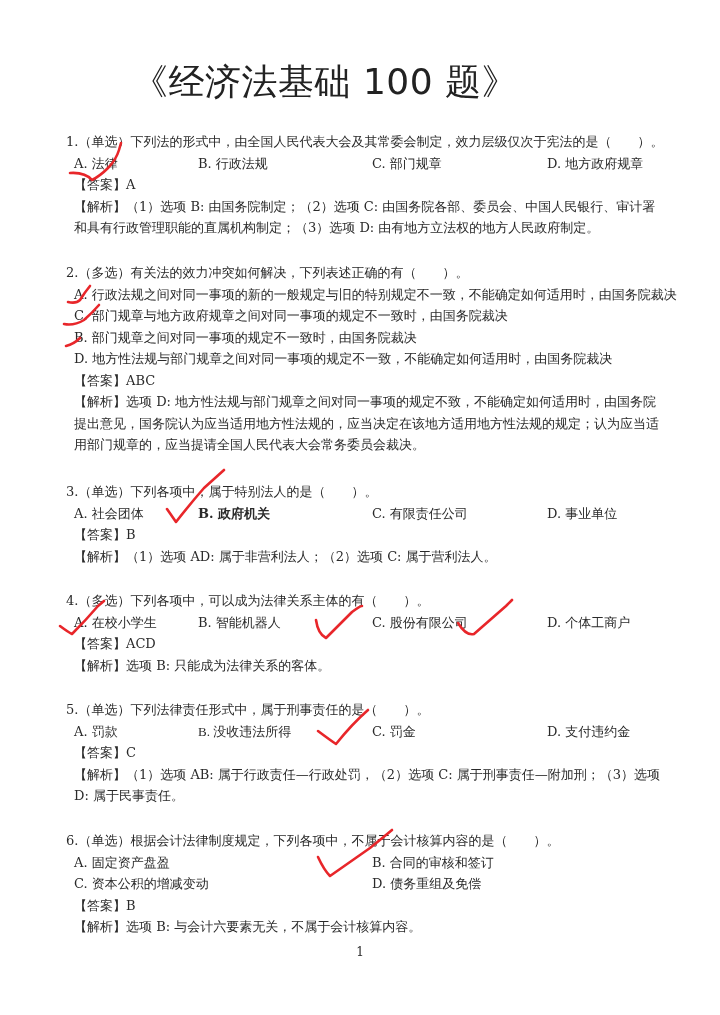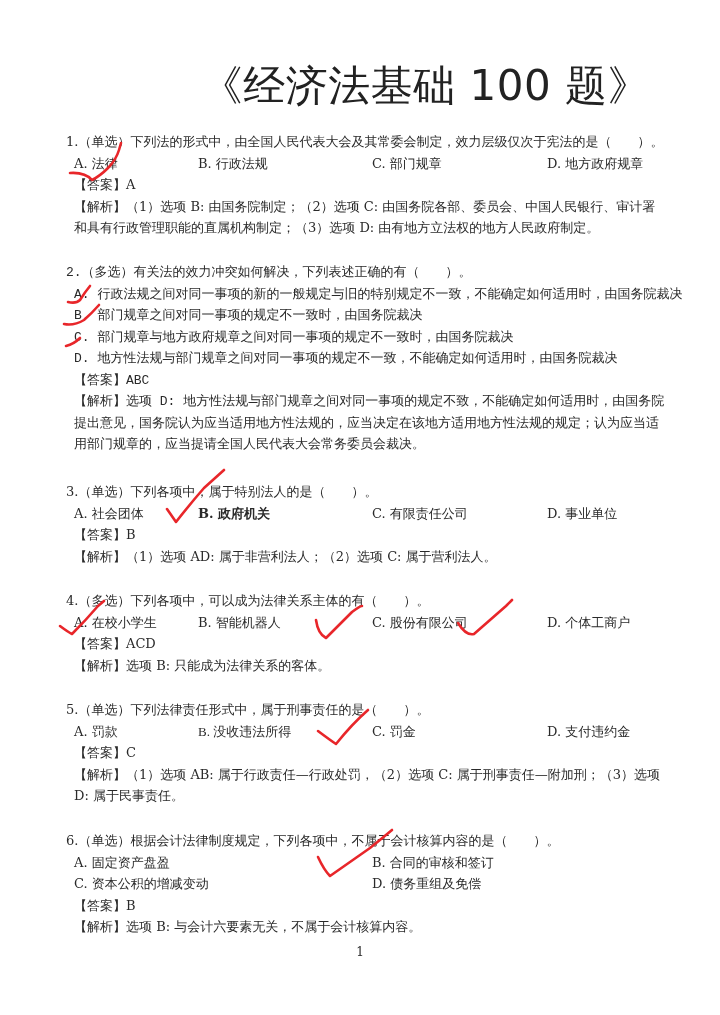--- a/index.html
+++ b/index.html
@@ -1,19 +1,19 @@
 <!DOCTYPE html>
 <html><head>
   <meta charset="utf-8">
   <style>
     html, body { margin: 0; padding: 0; background: #ffffff; }
     body { width: 720px; height: 1015px; position: relative; overflow: hidden;
            font-family: "DejaVu Serif", "Liberation Serif", serif; color: #2a2a2a; }
-    .title { position: absolute; top: 58px; left: 0; width: 650px; text-align: right;
-             font-family: "DejaVu Sans", "Liberation Sans", sans-serif; font-size: 42px;
+    .title { position: absolute; top: 58px; left: 0; width: 650px; text-align: center;
+             font-family: "DejaVu Sans", "Liberation Sans", sans-serif; font-size: 36px;
              color: #222; letter-spacing: 0.5px; }
     .q { position: absolute; left: 66px; width: 600px; font-size: 13px; line-height: 21.5px; }
     .line { white-space: nowrap; }
     .indent { padding-left: 8px; }
     .opts { position: relative; height: 21.5px; }
     .opt { position: absolute; top: 0; white-space: nowrap; }
     .wrap { padding-left: 8px; white-space: normal; }
     .page-num { position: absolute; top: 945px; left: 0; width: 720px; text-align: center; font-size: 12px; }
     svg.marks { position: absolute; left: 0; top: 0; width: 720px; height: 1015px; pointer-events: none; }
     svg.marks path { fill: none; stroke: #e8262a; stroke-width: 2.6; stroke-linecap: round; stroke-linejoin: round; }
@@ -28,25 +28,25 @@
   <div class="opts">
     <span class="opt" style="left:8px;">A. 法律</span>
     <span class="opt" style="left:132px;">B. 行政法规</span>
     <span class="opt" style="left:306px;">C. 部门规章</span>
     <span class="opt" style="left:481px;">D. 地方政府规章</span>
   </div>
   <div class="line indent">【答案】A</div>
   <div class="wrap">【解析】（1）选项 B: 由国务院制定；（2）选项 C: 由国务院各部、委员会、中国人民银行、审计署和具有行政管理职能的直属机构制定；（3）选项 D: 由有地方立法权的地方人民政府制定。</div>
 </div>
 
-<div class="q" style="top:262px;font-family:Liberation Mono, monospace;">
+<div class="q" style="top:262px;">
   <div class="line">2.（多选）有关法的效力冲突如何解决，下列表述正确的有（　　）。</div>
   <div class="line indent">A. 行政法规之间对同一事项的新的一般规定与旧的特别规定不一致，不能确定如何适用时，由国务院裁决</div>
+  <div class="line indent">C. 部门规章与地方政府规章之间对同一事项的规定不一致时，由国务院裁决</div>
   <div class="line indent">B. 部门规章之间对同一事项的规定不一致时，由国务院裁决</div>
-  <div class="line indent">C. 部门规章与地方政府规章之间对同一事项的规定不一致时，由国务院裁决</div>
   <div class="line indent">D. 地方性法规与部门规章之间对同一事项的规定不一致，不能确定如何适用时，由国务院裁决</div>
   <div class="line indent">【答案】ABC</div>
   <div class="wrap">【解析】选项 D: 地方性法规与部门规章之间对同一事项的规定不致，不能确定如何适用时，由国务院提出意见，国务院认为应当适用地方性法规的，应当决定在该地方适用地方性法规的规定；认为应当适用部门规章的，应当提请全国人民代表大会常务委员会裁决。</div>
 </div>
 
 <div class="q" style="top:481px;">
   <div class="line">3.（单选）下列各项中，属于特别法人的是（　　）。</div>
   <div class="opts">
     <span class="opt" style="left:8px;">A. 社会团体</span>
     <span class="opt" style="left:132px;font-weight:bold;">B. 政府机关</span>

